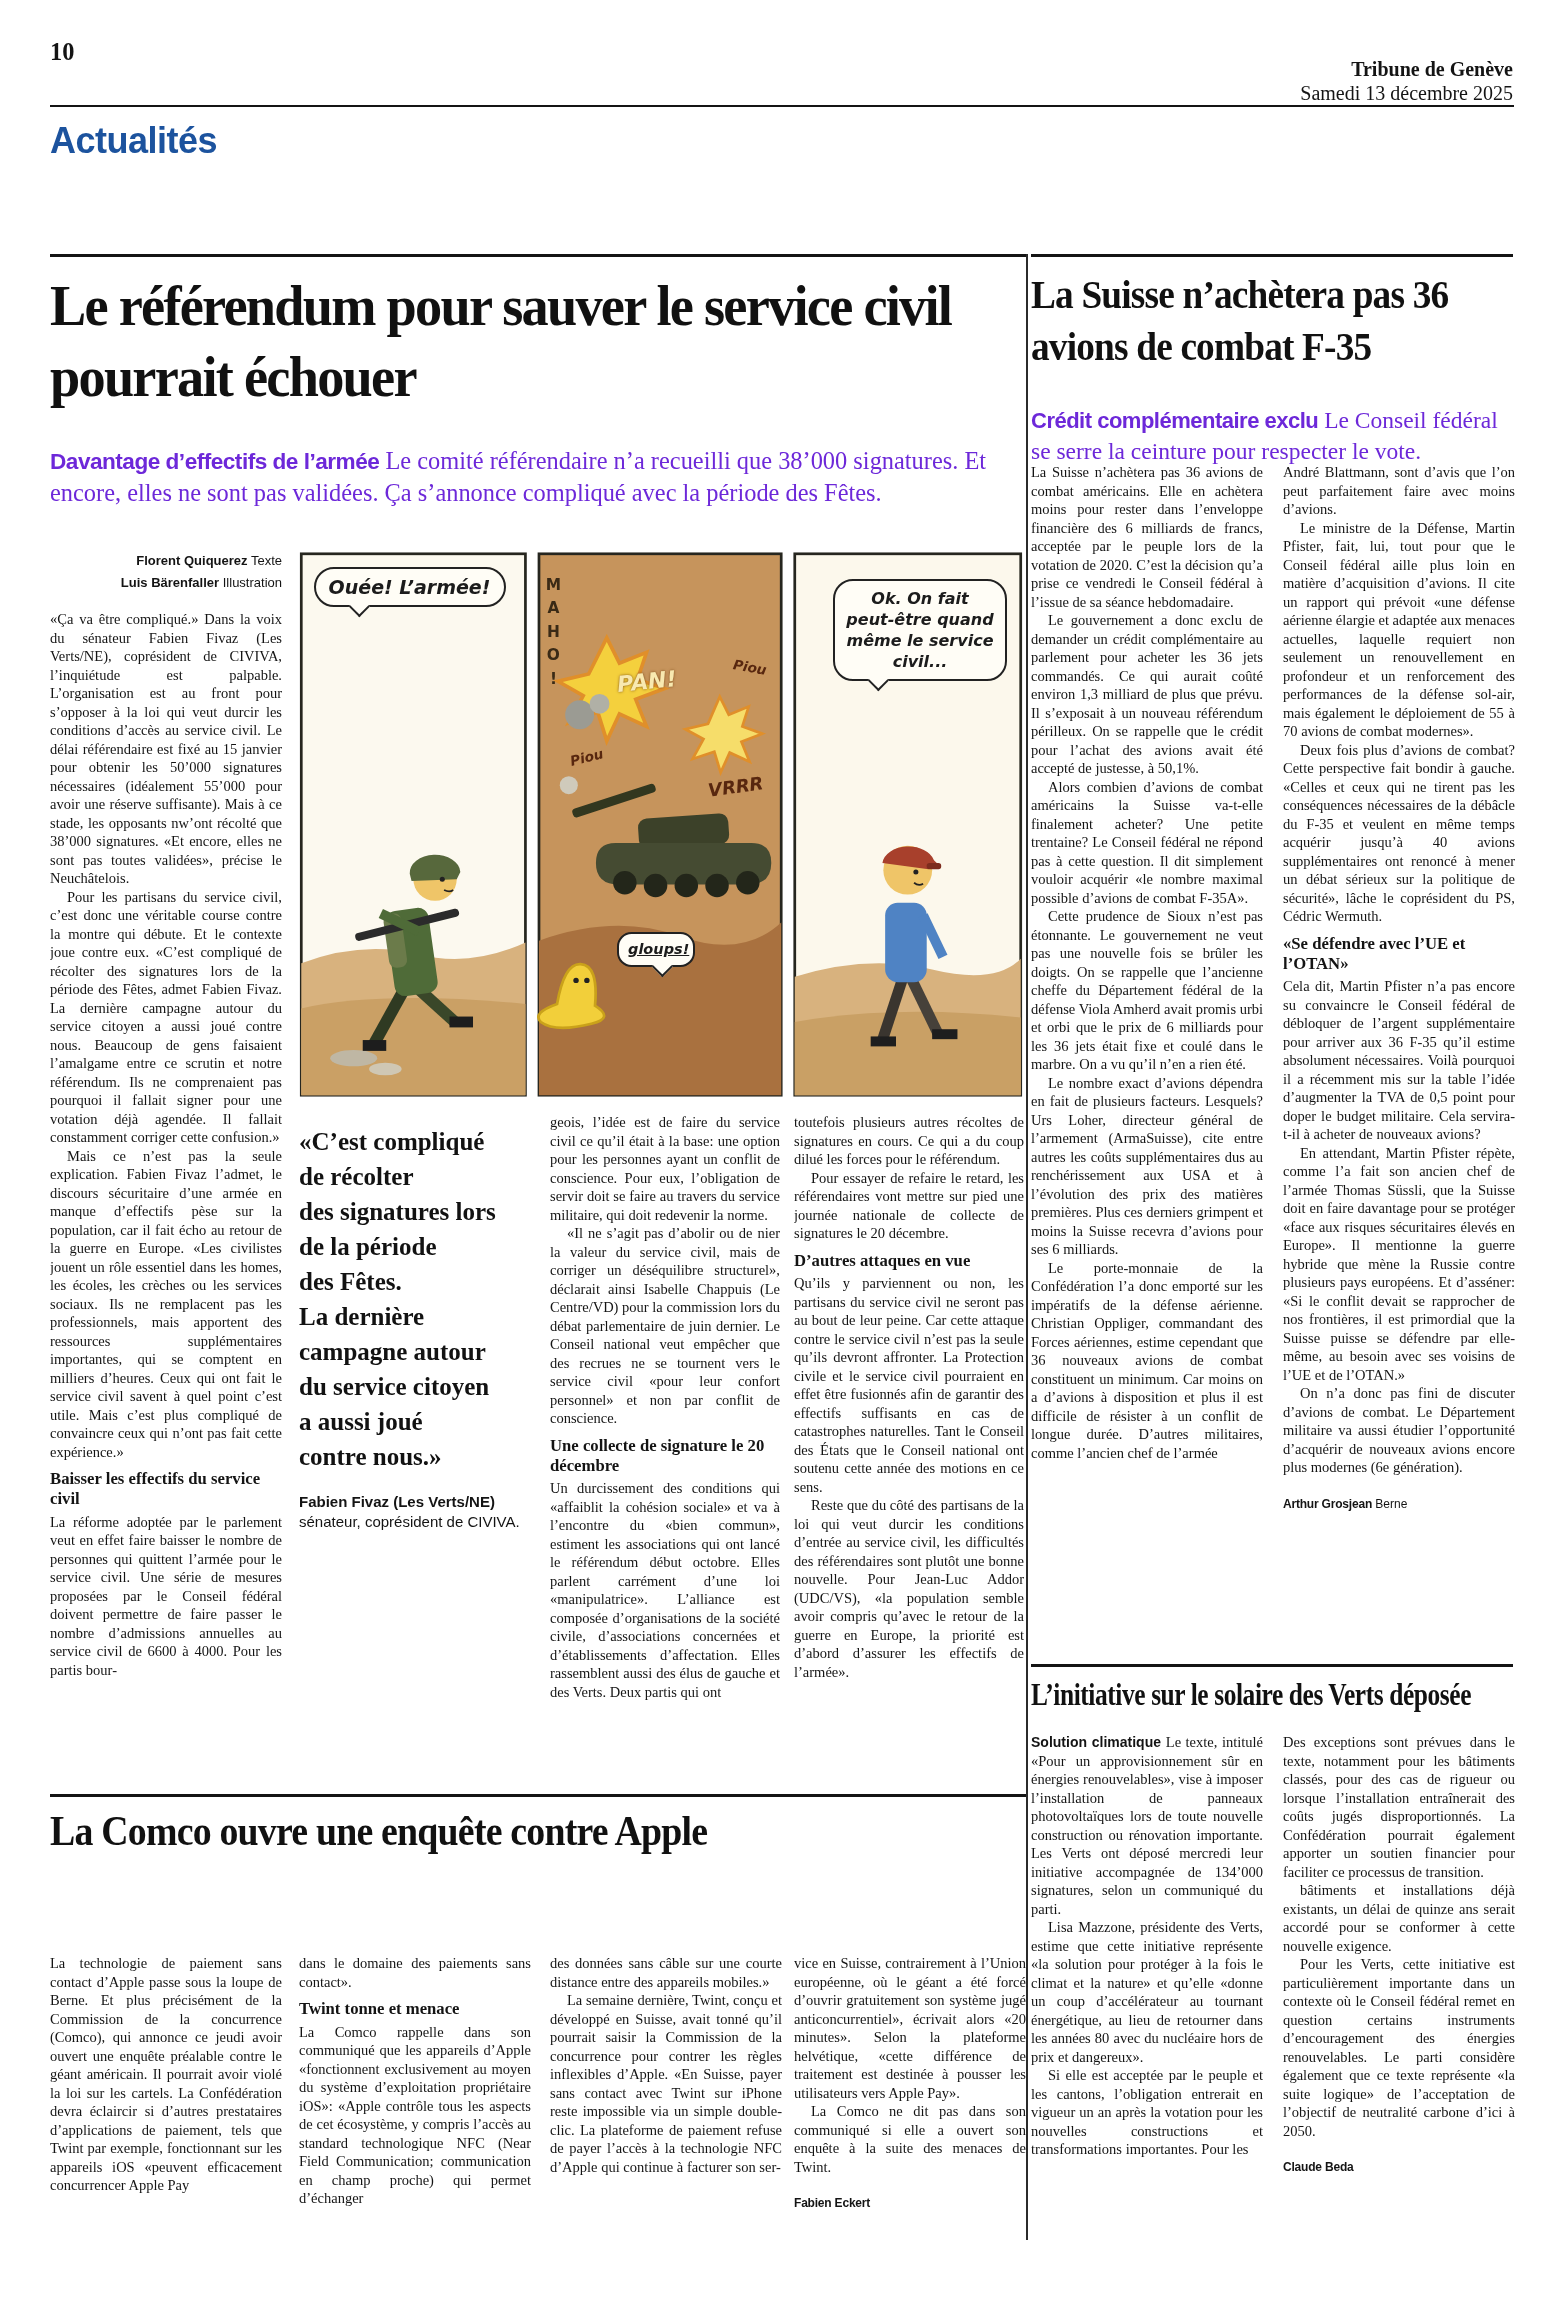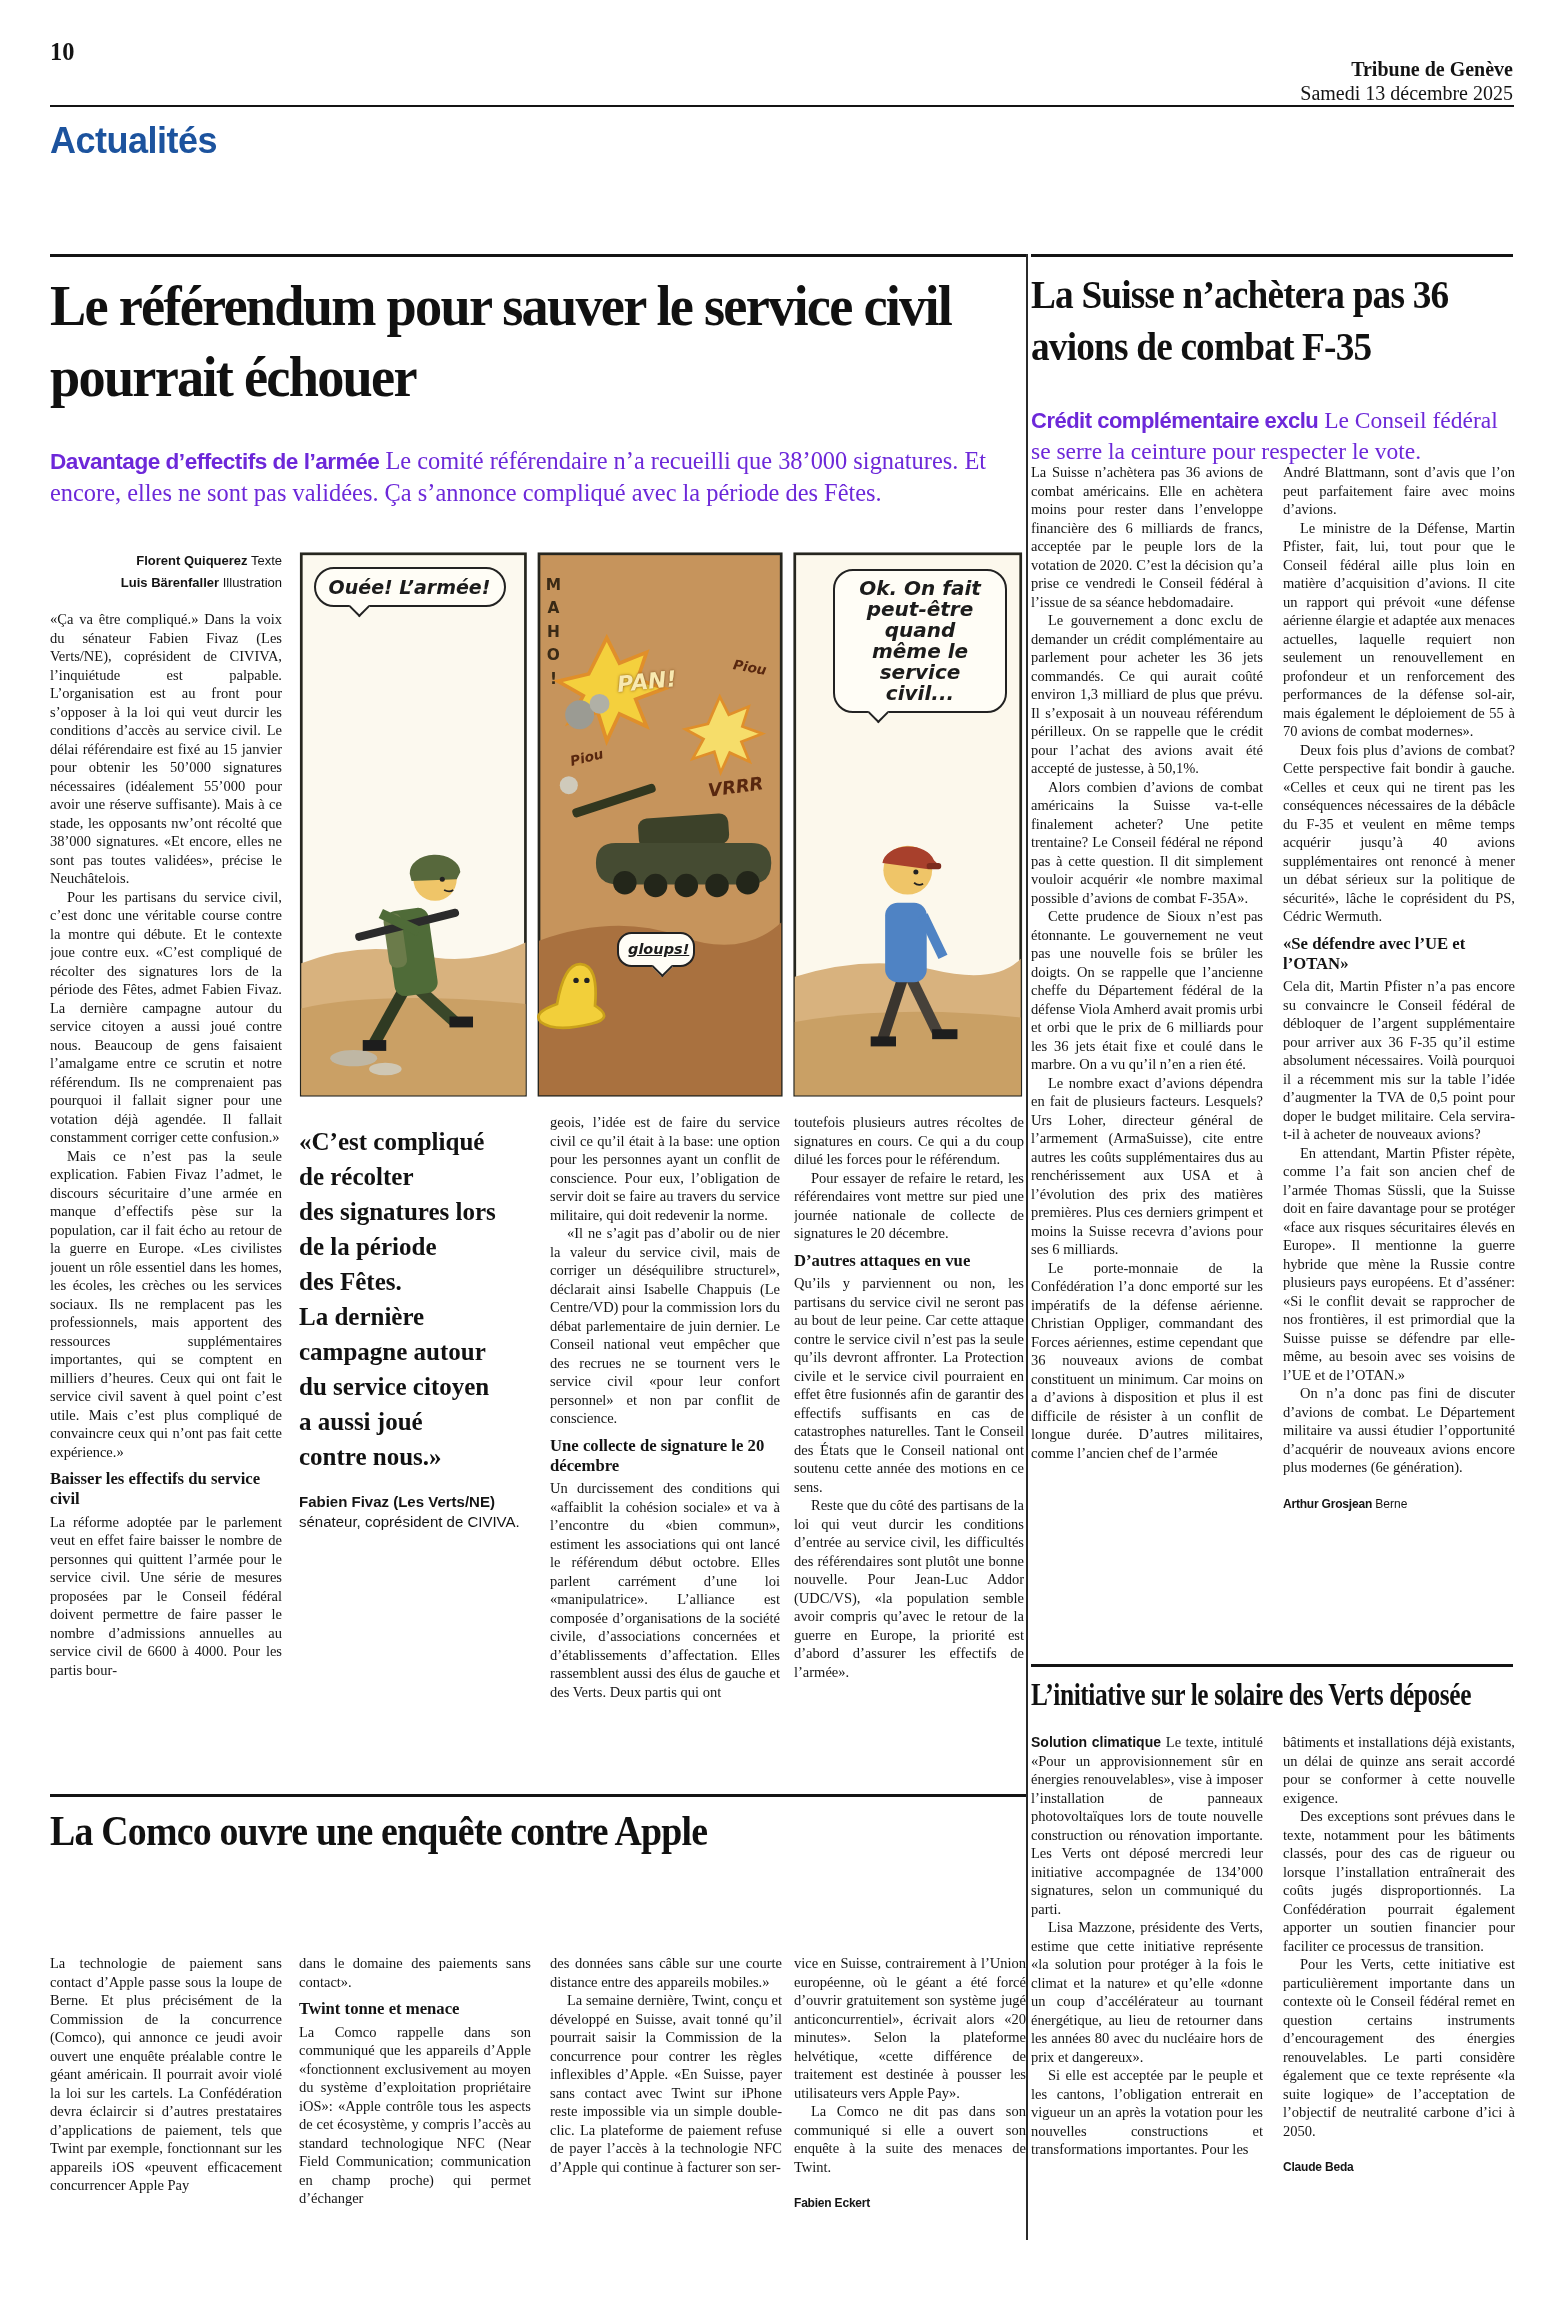--- a/index.html
+++ b/index.html
@@ -164,21 +164,21 @@
         <rect x="648" y="388" width="46" height="88" rx="14" fill="#4f83c4"></rect>
         <line x1="690" y1="402" x2="712" y2="448" stroke="#4f83c4" stroke-width="11"></line>
         <circle cx="673" cy="352" r="27" fill="#efc568"></circle>
         <path d="M645,344 a29,20 0 0 1 57,-3 l6,6 l-12,4 Z" fill="#a8402c"></path>
         <rect x="694" y="344" width="16" height="7" rx="3" fill="#7d2c1e"></rect>
         <circle cx="682" cy="354" r="2.8" fill="#222"></circle>
         <path d="M680,366 q5,4 10,1" stroke="#222" stroke-width="2" fill="none"></path>
       </g>
     </svg>
     <div class="bubble" style="left:14.5px; top:14.5px; width:192px;font-style:italic;">Ouée! L’armée!</div>
-    <div class="bubble" style="left:534px; top:17px; width:174px; font-size:20px; line-height:21px;">Ok. On fait
+    <div class="bubble" style="left:534px; top:27px; width:174px; font-size:16px; line-height:21px;">Ok. On fait
 peut-être quand
 même le service
 civil...</div>
     <div class="bubble small" style="left:318px; top:380px; width:78px;text-decoration:underline;">gloups!</div>
     <div class="yell" style="left:246px; top:23.5px;">MAHO!</div>
     <div class="sound" style="left:409px; top:226px; transform:rotate(-8deg);">VRRR</div>
     <div class="sound light" style="left:318px; top:119px; transform:rotate(-6deg); font-size:22px;">PAN!</div>
     <div class="sound" style="left:271px; top:199px; font-size:13.6px; transform:rotate(-14deg);">Piou</div>
     <div class="sound" style="left:434px; top:109px; font-size:13.6px; transform:rotate(10deg);">Piou</div>
   </div>
@@ -239,22 +239,22 @@
     </div>
 
   <div class="hrule" style="left:1031px; top:1664px; width:482px;"></div>
   <h2 class="abs hl hl-solar" style="left:1031px; top:1679px;">L’initiative sur le solaire des Verts déposée</h2>
   <div class="col" style="left:1031px; top:1733px; width:232px; height:512px;">
       <p class="para"><strong class="inkick">Solution climatique </strong>Le texte, intitulé «Pour un approvisionnement sûr en énergies renouvelables», vise à imposer l’installation de panneaux photovoltaïques lors de toute nouvelle construction ou rénovation importante. Les Verts ont déposé mercredi leur initiative accompagnée de 134’000 signatures, selon un communiqué du parti.</p>
       <p class="para">Lisa Mazzone, présidente des Verts, estime que cette initiative représente «la solution pour protéger à la fois le climat et la nature» et qu’elle «donne un coup d’accélérateur au tournant énergétique, au lieu de retourner dans les années 80 avec du nucléaire hors de prix et dangereux».</p>
       <p class="para">Si elle est acceptée par le peuple et les cantons, l’obligation entrerait en vigueur un an après la votation pour les nouvelles constructions et transformations importantes. Pour les</p>
     </div>
   <div class="col" style="left:1283px; top:1733px; width:232px; height:512px;">
+      <p class="para">Des exceptions sont prévues dans le texte, notamment pour les bâtiments classés, pour des cas de rigueur ou lorsque l’installation entraînerait des coûts jugés disproportionnés. La Confédération pourrait également apporter un soutien financier pour faciliter ce processus de transition.</p>
       <p class="para">bâtiments et installations déjà existants, un délai de quinze ans serait accordé pour se conformer à cette nouvelle exigence.</p>
-      <p class="para">Des exceptions sont prévues dans le texte, notamment pour les bâtiments classés, pour des cas de rigueur ou lorsque l’installation entraînerait des coûts jugés disproportionnés. La Confédération pourrait également apporter un soutien financier pour faciliter ce processus de transition.</p>
       <p class="para">Pour les Verts, cette initiative est particulièrement importante dans un contexte où le Conseil fédéral remet en question certains instruments d’encouragement des énergies renouvelables. Le parti considère également que ce texte représente «la suite logique» de l’acceptation de l’objectif de neutralité carbone d’ici à 2050.</p>
       <p class="sig"><strong>Claude Beda</strong></p>
     </div>
 
   <div class="hrule" style="left:50px; top:1794px; width:976px;"></div>
   <h2 class="abs hl hl-comco" style="left:50px; top:1809px;">La Comco ouvre une enquête contre Apple</h2>
   <div class="col" style="left:50px; top:1954px; width:232px; height:299px;">
       <p class="para">La technologie de paiement sans contact d’Apple passe sous la loupe de Berne. Et plus précisément de la Commission de la concurrence (Comco), qui annonce ce jeudi avoir ouvert une enquête préalable contre le géant américain. Il pourrait avoir violé la loi sur les cartels. La Confédération devra éclaircir si d’autres prestataires d’applications de paiement, tels que Twint par exemple, fonctionnant sur les appareils iOS «peuvent efficacement concurrencer Apple Pay</p>
     </div>
   <div class="col" style="left:299px; top:1954px; width:232px; height:299px;">

